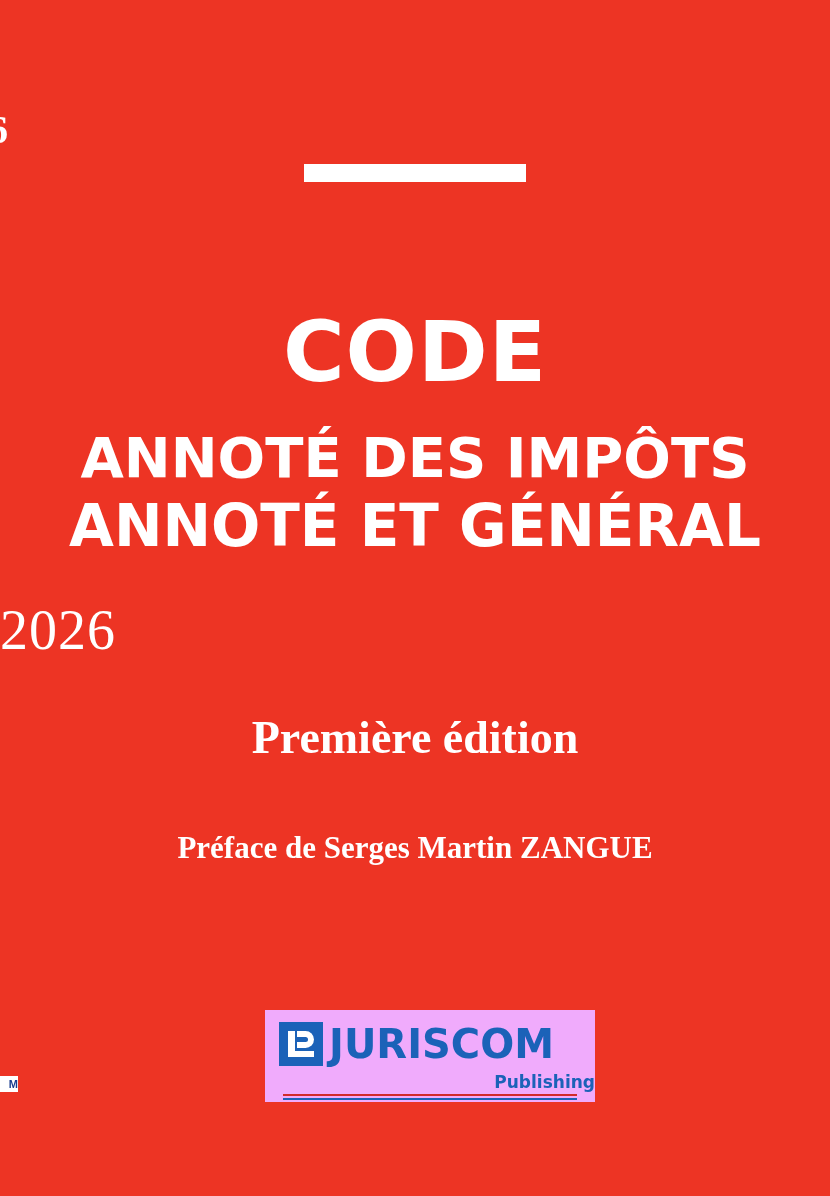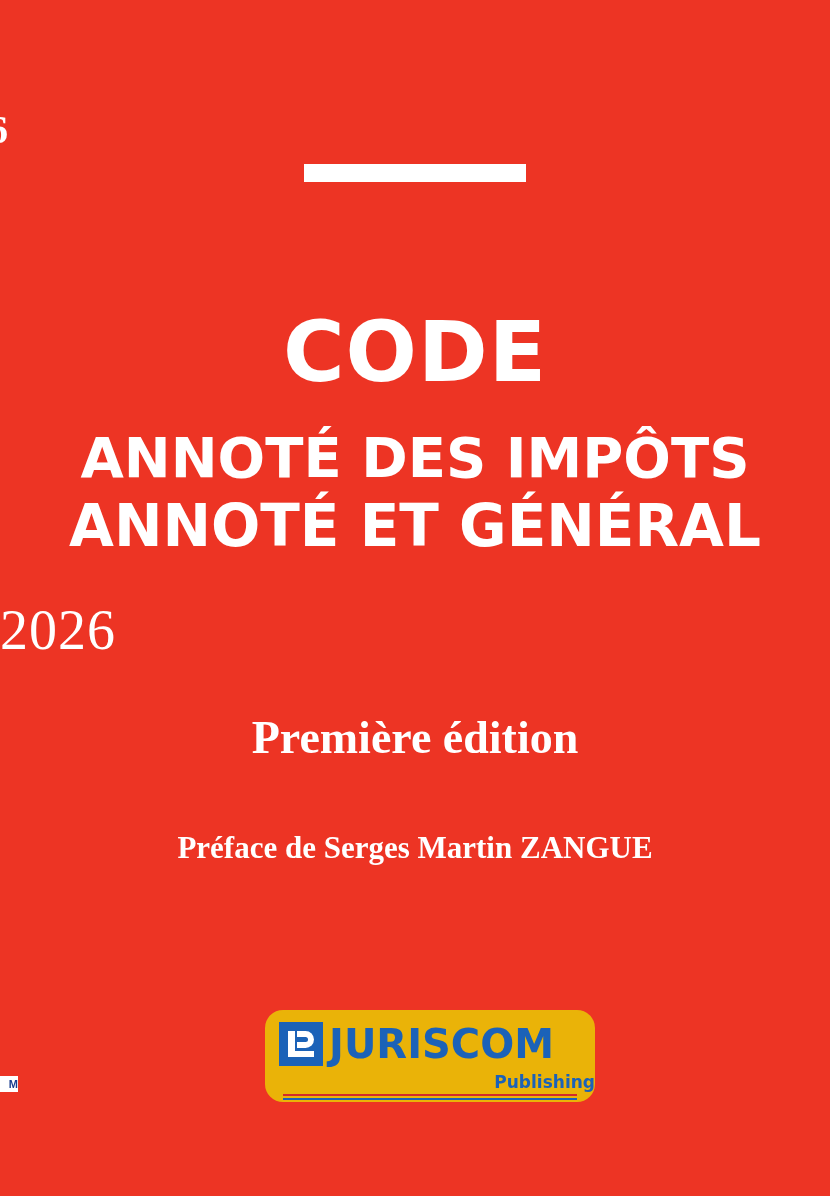--- a/index.html
+++ b/index.html
@@ -144,23 +144,22 @@
     color: #ffffff;
   }
 
   
   .publisher {
     position: absolute;
     left: 265px;
     top: 1010px;
     width: 330px;
     height: 92px;
-    background: #eab308;
+    background: #f0abfc;
     box-sizing: border-box;
-    border-radius: 18px;
   }
   .pub-row {
     position: absolute;
     left: 14px;
     top: 12px;
     display: flex;
     align-items: center;
   }
   .pub-mark {
     position: relative;

